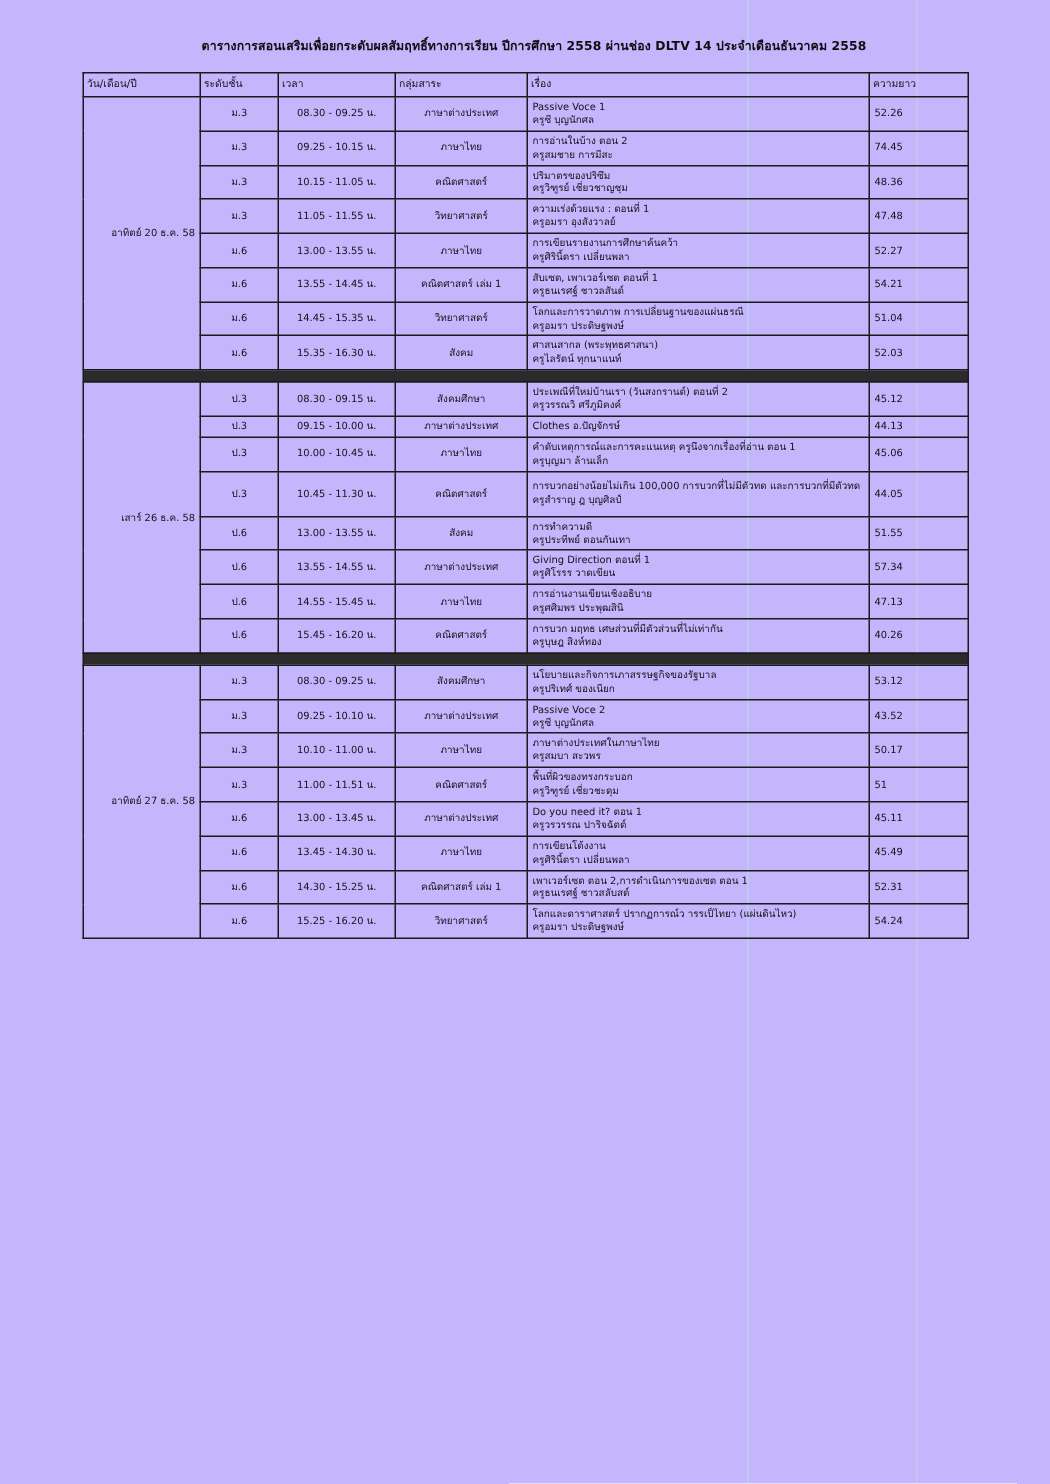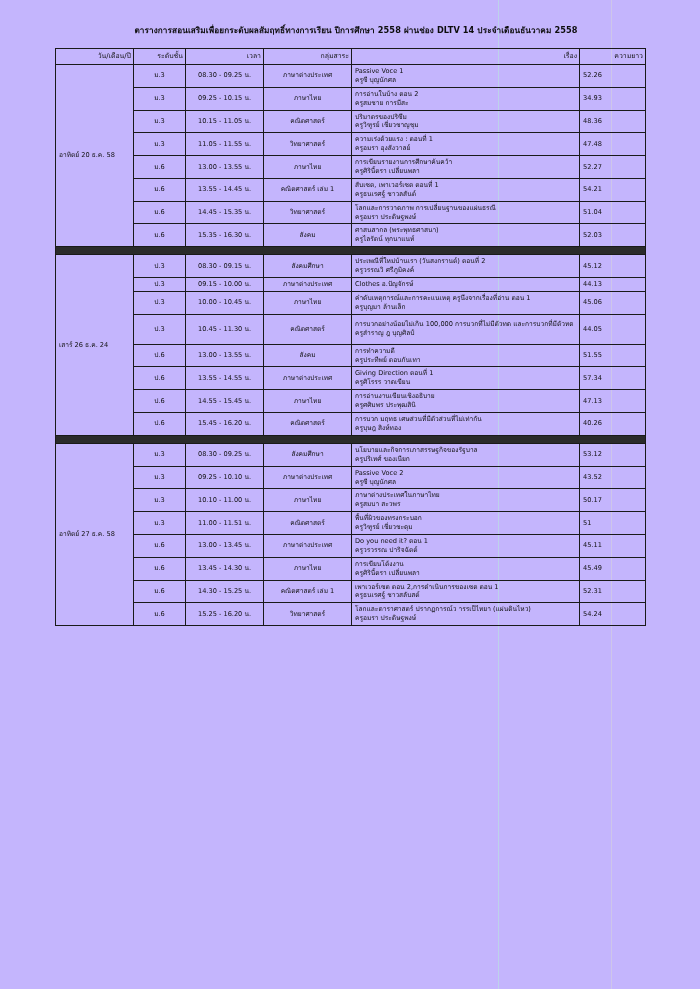--- a/index.html
+++ b/index.html
@@ -54,35 +54,35 @@
   }
   table.sched th, table.sched td {
     border: 1px solid #1a1a1a;
     vertical-align: middle;
     padding: 2px 3px;
     font-size: 6.6px;
     line-height: 1.35;
     color: #111;
   }
   table.sched th {
-    text-align: right;
+    text-align: left;
     font-weight: normal;
     font-size: 6.9px;
     height: 13px;
     padding: 1px 2px;
   }
   col.c-date { width: 78px; }
   col.c-level { width: 52px; }
   col.c-time { width: 78px; }
   col.c-subject { width: 88px; }
   col.c-topic { width: 228px; }
   col.c-dur { width: 66px; }
 
   td.date-cell {
-    text-align: left;
+    text-align: right;
     padding-left: 4px;
     font-size: 6.7px;
     vertical-align: top;
     padding-top: 4px;
   }
   td.level-cell, td.time-cell, td.subject-cell {
     text-align: center;
   }
   td.topic-cell {
     text-align: left;
@@ -149,21 +149,21 @@
         <td class="dur-cell">52.26</td>
       </tr>
       <tr>
         <td class="level-cell">ม.3</td>
         <td class="time-cell">09.25 - 10.15 น.</td>
         <td class="subject-cell">ภาษาไทย</td>
         <td class="topic-cell">
           <span>การอ่านในบ้าง ตอน 2</span>
           <span class="line2">ครูสมชาย การมีสะ</span>
         </td>
-        <td class="dur-cell">34.93</td>
+        <td class="dur-cell">74.45</td>
       </tr>
       <tr>
         <td class="level-cell">ม.3</td>
         <td class="time-cell">10.15 - 11.05 น.</td>
         <td class="subject-cell">คณิตศาสตร์</td>
         <td class="topic-cell">
           <span>ปริมาตรของปริซึม</span>
           <span class="line2">ครูวิฑูรย์ เชี่ยวชาญชุม</span>
         </td>
         <td class="dur-cell">48.36</td>
@@ -217,21 +217,21 @@
           <span class="line2">ครูไลรัตน์ ทุกนาแนท์</span>
         </td>
         <td class="dur-cell">52.03</td>
       </tr>
 
       <tr class="sep-row">
         <td colspan="6"></td>
       </tr>
 
       <tr>
-        <td class="date-cell" rowspan="8">เสาร์ 26 ธ.ค. 24</td>
+        <td class="date-cell" rowspan="8">เสาร์ 26 ธ.ค. 58</td>
         <td class="level-cell">ป.3</td>
         <td class="time-cell">08.30 - 09.15 น.</td>
         <td class="subject-cell">สังคมศึกษา</td>
         <td class="topic-cell">
           <span>ประเพณีที่ใหม่บ้านเรา (วันสงกรานต์) ตอนที่ 2</span>
           <span class="line2">ครูวรรณวิ ศรีภูมิคงค์</span>
         </td>
         <td class="dur-cell">45.12</td>
       </tr>
       <tr>

